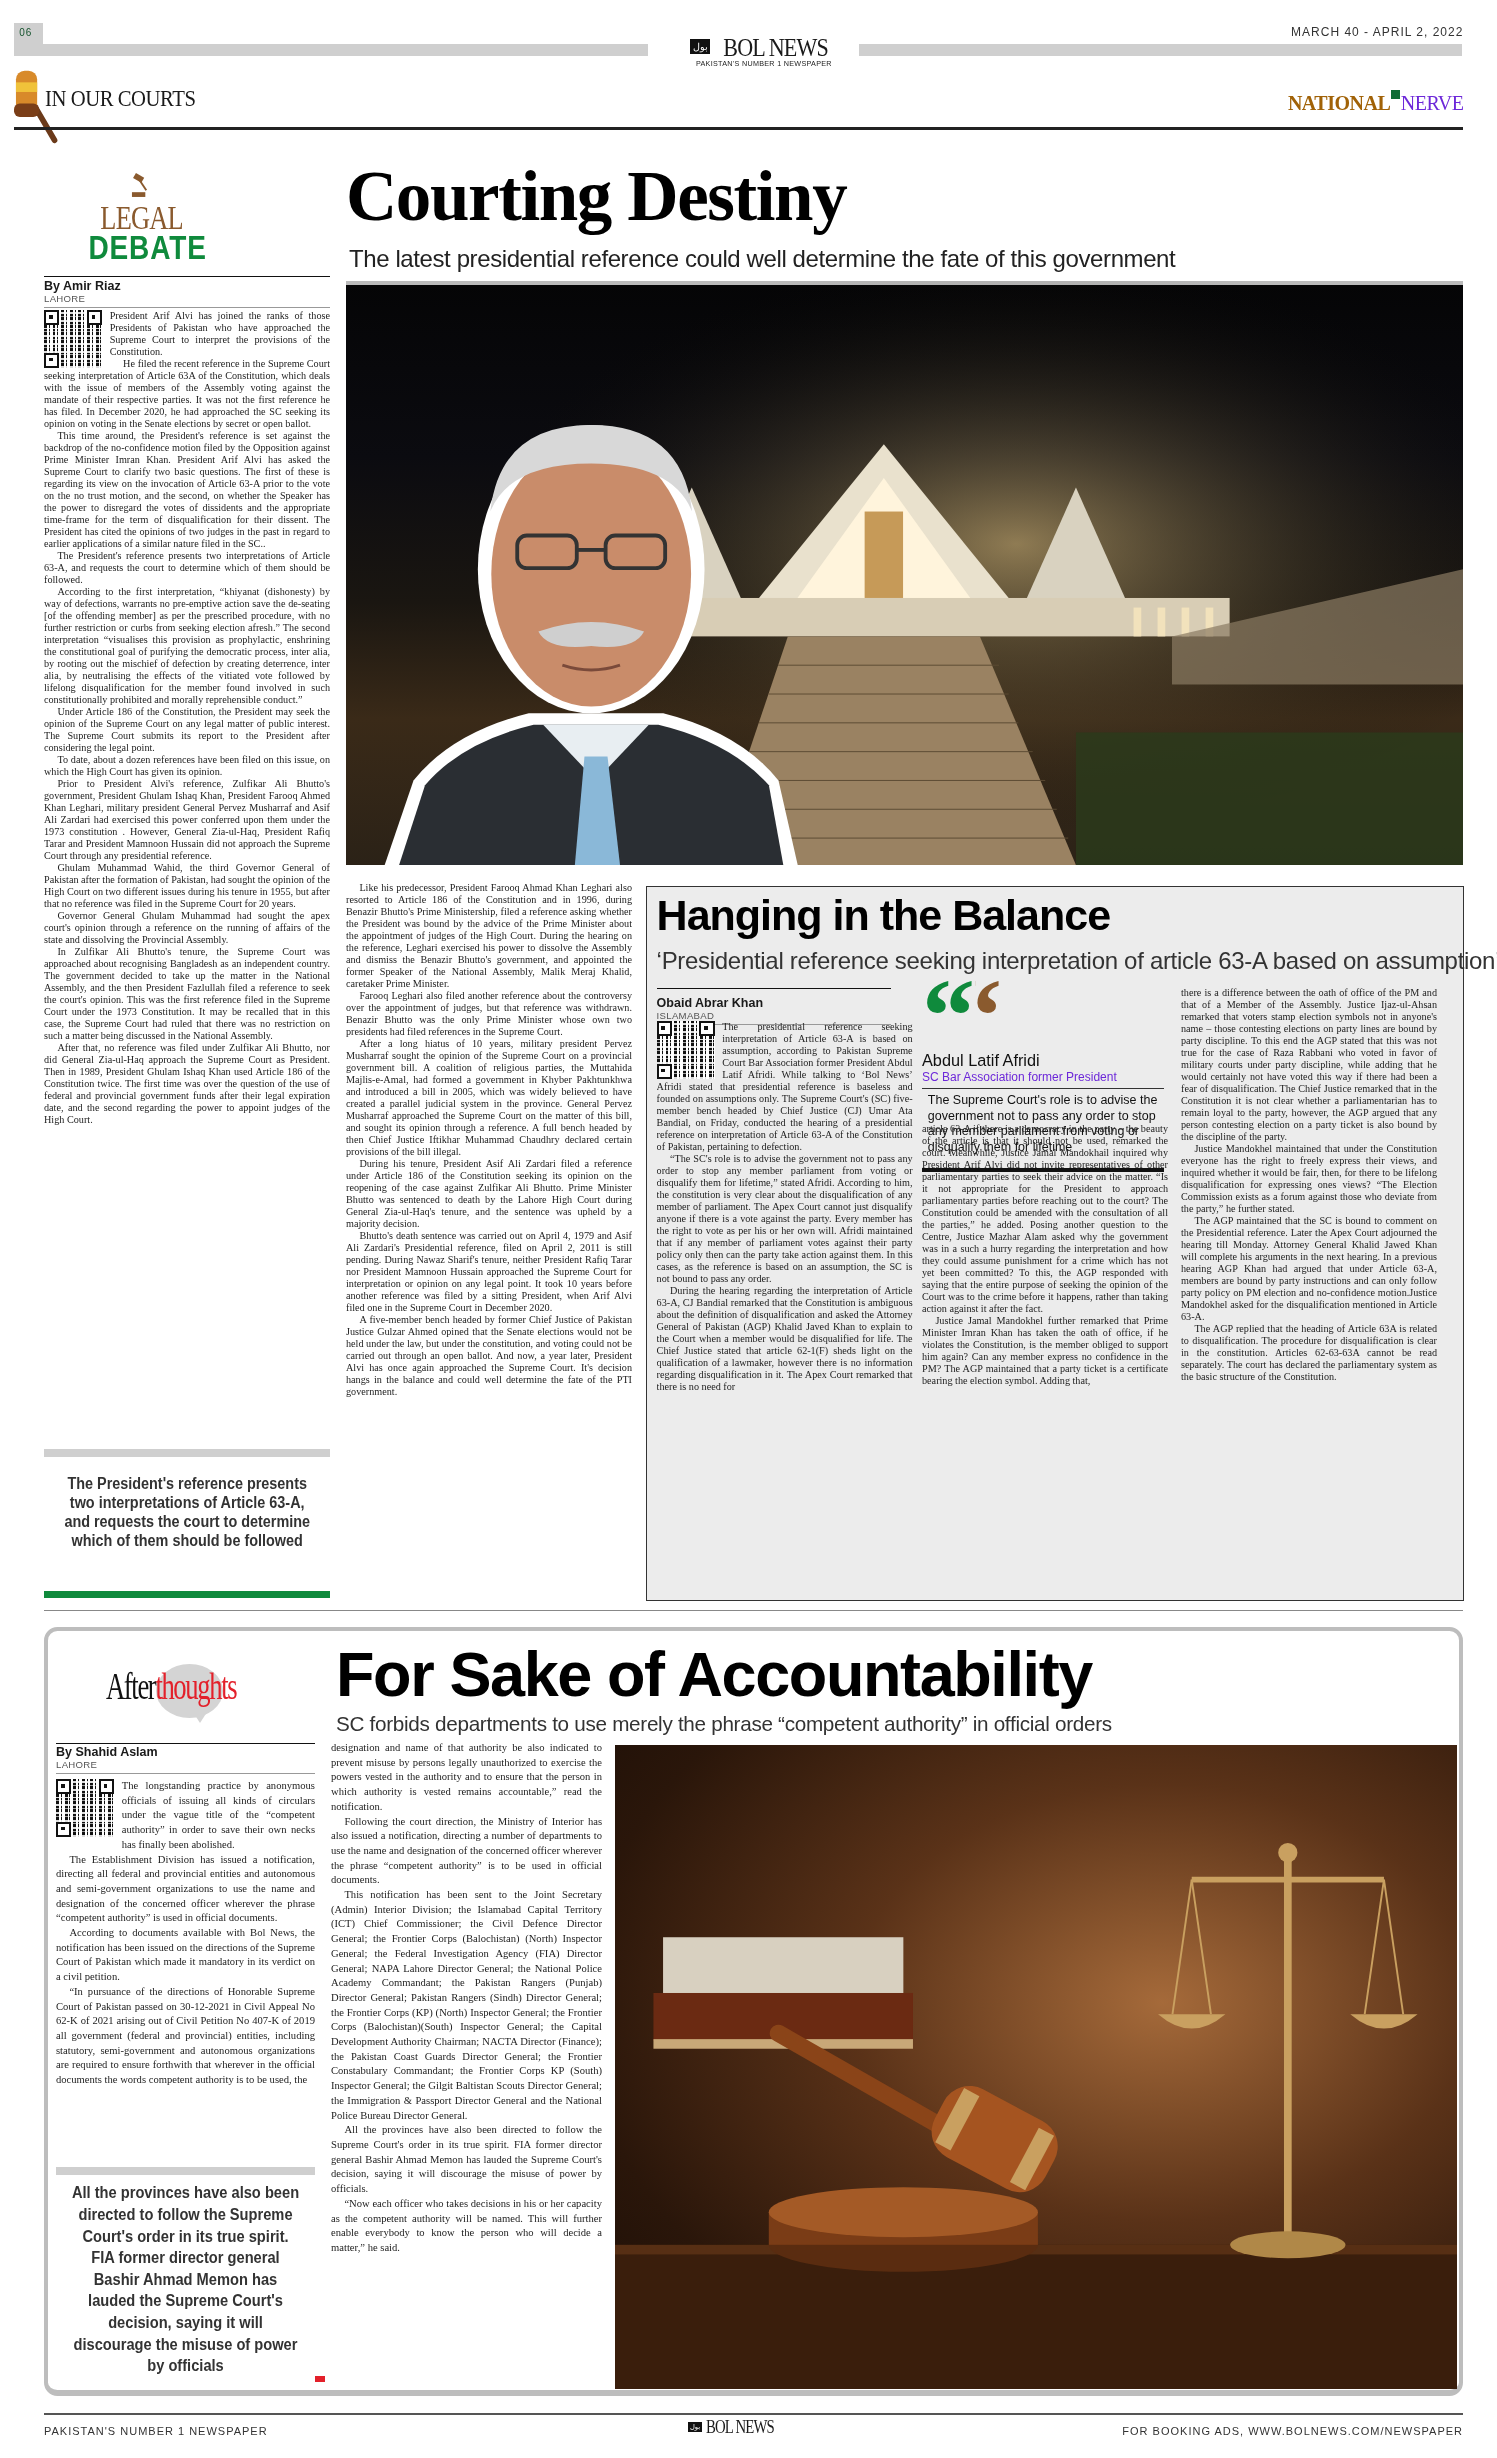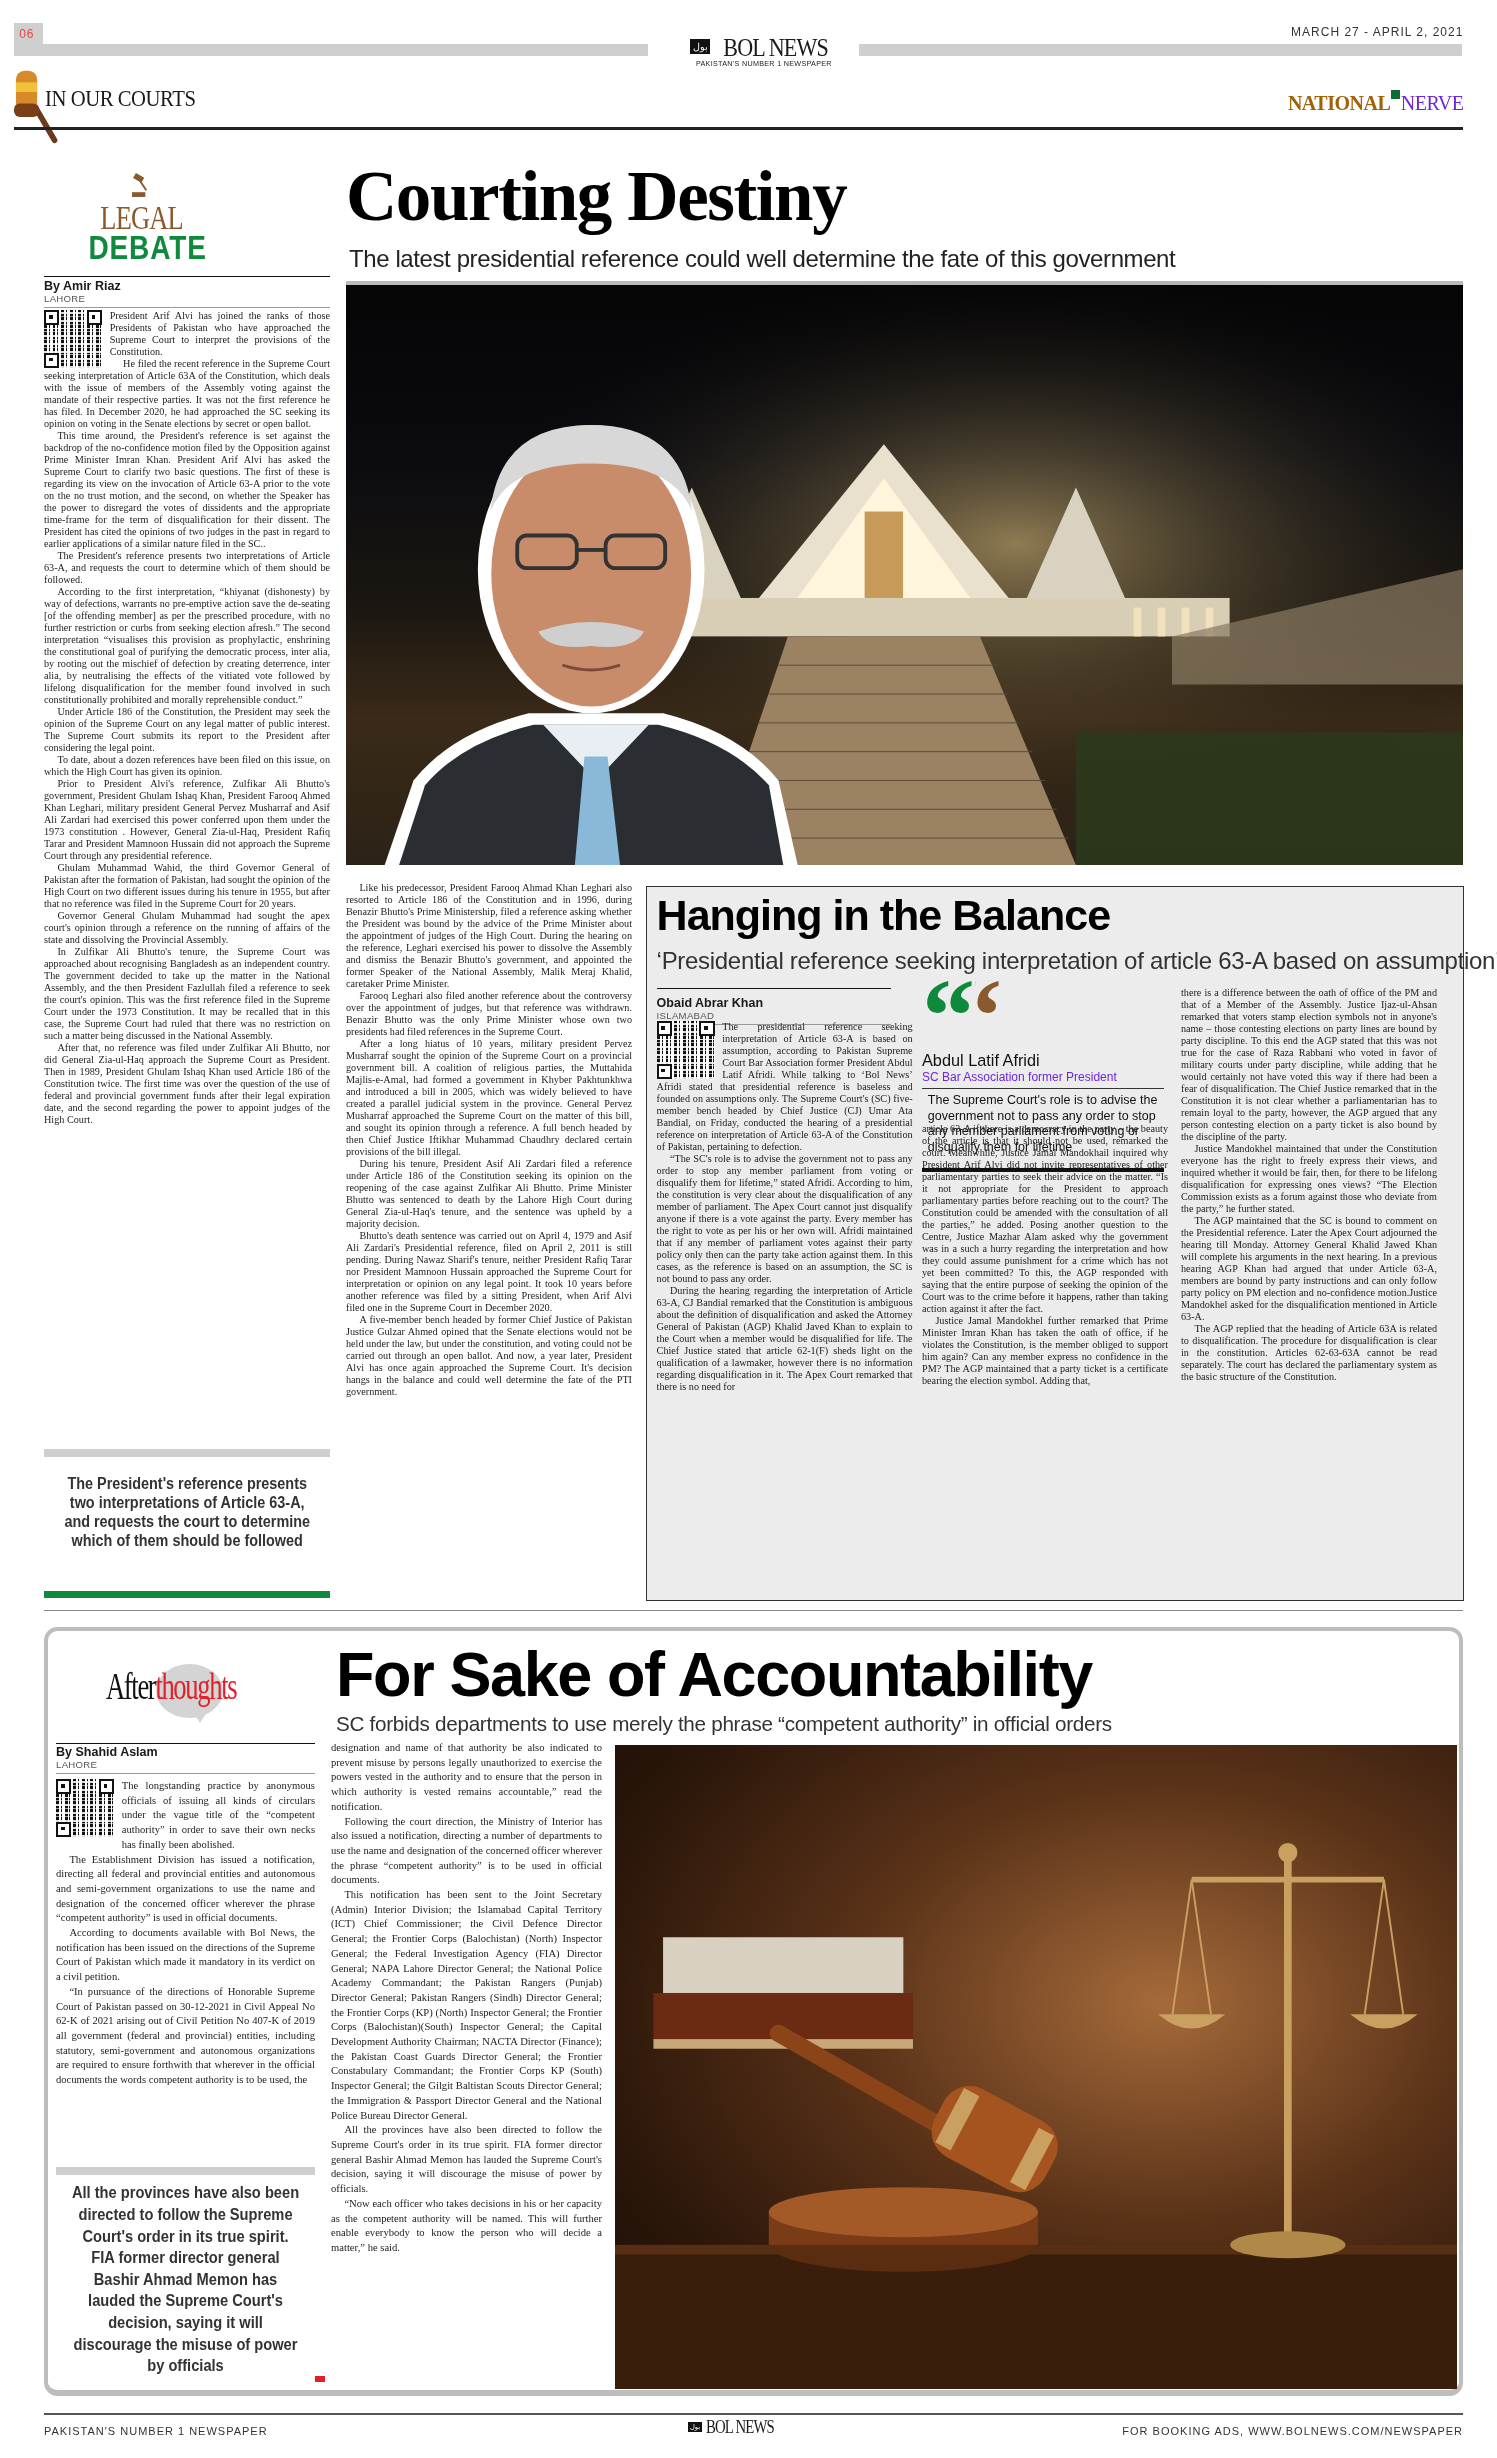--- a/index.html
+++ b/index.html
@@ -21,22 +21,22 @@
 .byline-loc{font-family:"Liberation Sans",sans-serif;font-size:9.6px;color:#555;letter-spacing:0.3px}
 .pullquote{font-family:"Liberation Sans",sans-serif;font-weight:bold;font-size:16px;line-height:19px;text-align:center;color:#333;transform:scaleX(.9)}
 </style>
 </head>
 <body>
 
 <div class="abs" style="left:14.4px;top:23px;width:1449px;height:106px">
   <div class="abs topbar" style="left:0;top:21px;width:634px"></div>
   <div class="abs topbar" style="left:845px;top:21px;width:603px"></div>
   <div class="abs" style="left:0;top:0;width:29px;height:33px;background:#cfcfcf"></div>
-  <span class="abs cond" style="left:4.8px;top:3.8px;font-size:12px;color:#ef4444">06</span>
-  <span class="abs cond" style="right:0;top:1.9px;font-size:12px;color:#333">MARCH 27 - APRIL 2, 2021</span>
+  <span class="abs cond" style="left:4.8px;top:3.8px;font-size:10px;color:#14532d">06</span>
+  <span class="abs cond" style="right:0;top:1.9px;font-size:12px;color:#333">MARCH 40 - APRIL 2, 2022</span>
 
   <div class="abs" style="left:663px;top:9.6px;width:173px;text-align:center">
     <span style="display:inline-block;background:#111;color:#fff;font-size:9.6px;padding:1.9px 2.9px;vertical-align:5.8px">بول</span>
     <span style="font-family:'Liberation Serif',serif;font-size:26px;letter-spacing:-1px;transform:scaleX(.85);display:inline-block">BOL NEWS</span>
     <div class="cond" style="font-size:7.2px;letter-spacing:0.3px;color:#222;margin-top:-3.8px">PAKISTAN'S NUMBER 1 NEWSPAPER</div>
   </div>
 
   <svg class="abs" style="left:0;top:42px" width="54" height="79" viewBox="0 0 56 82">
     <line x1="14" y1="30" x2="42" y2="78" stroke="#6b3a1a" stroke-width="6" stroke-linecap="round"></line>
     <rect x="2" y="6" width="22" height="44" rx="9" fill="#d88a2a"></rect>

